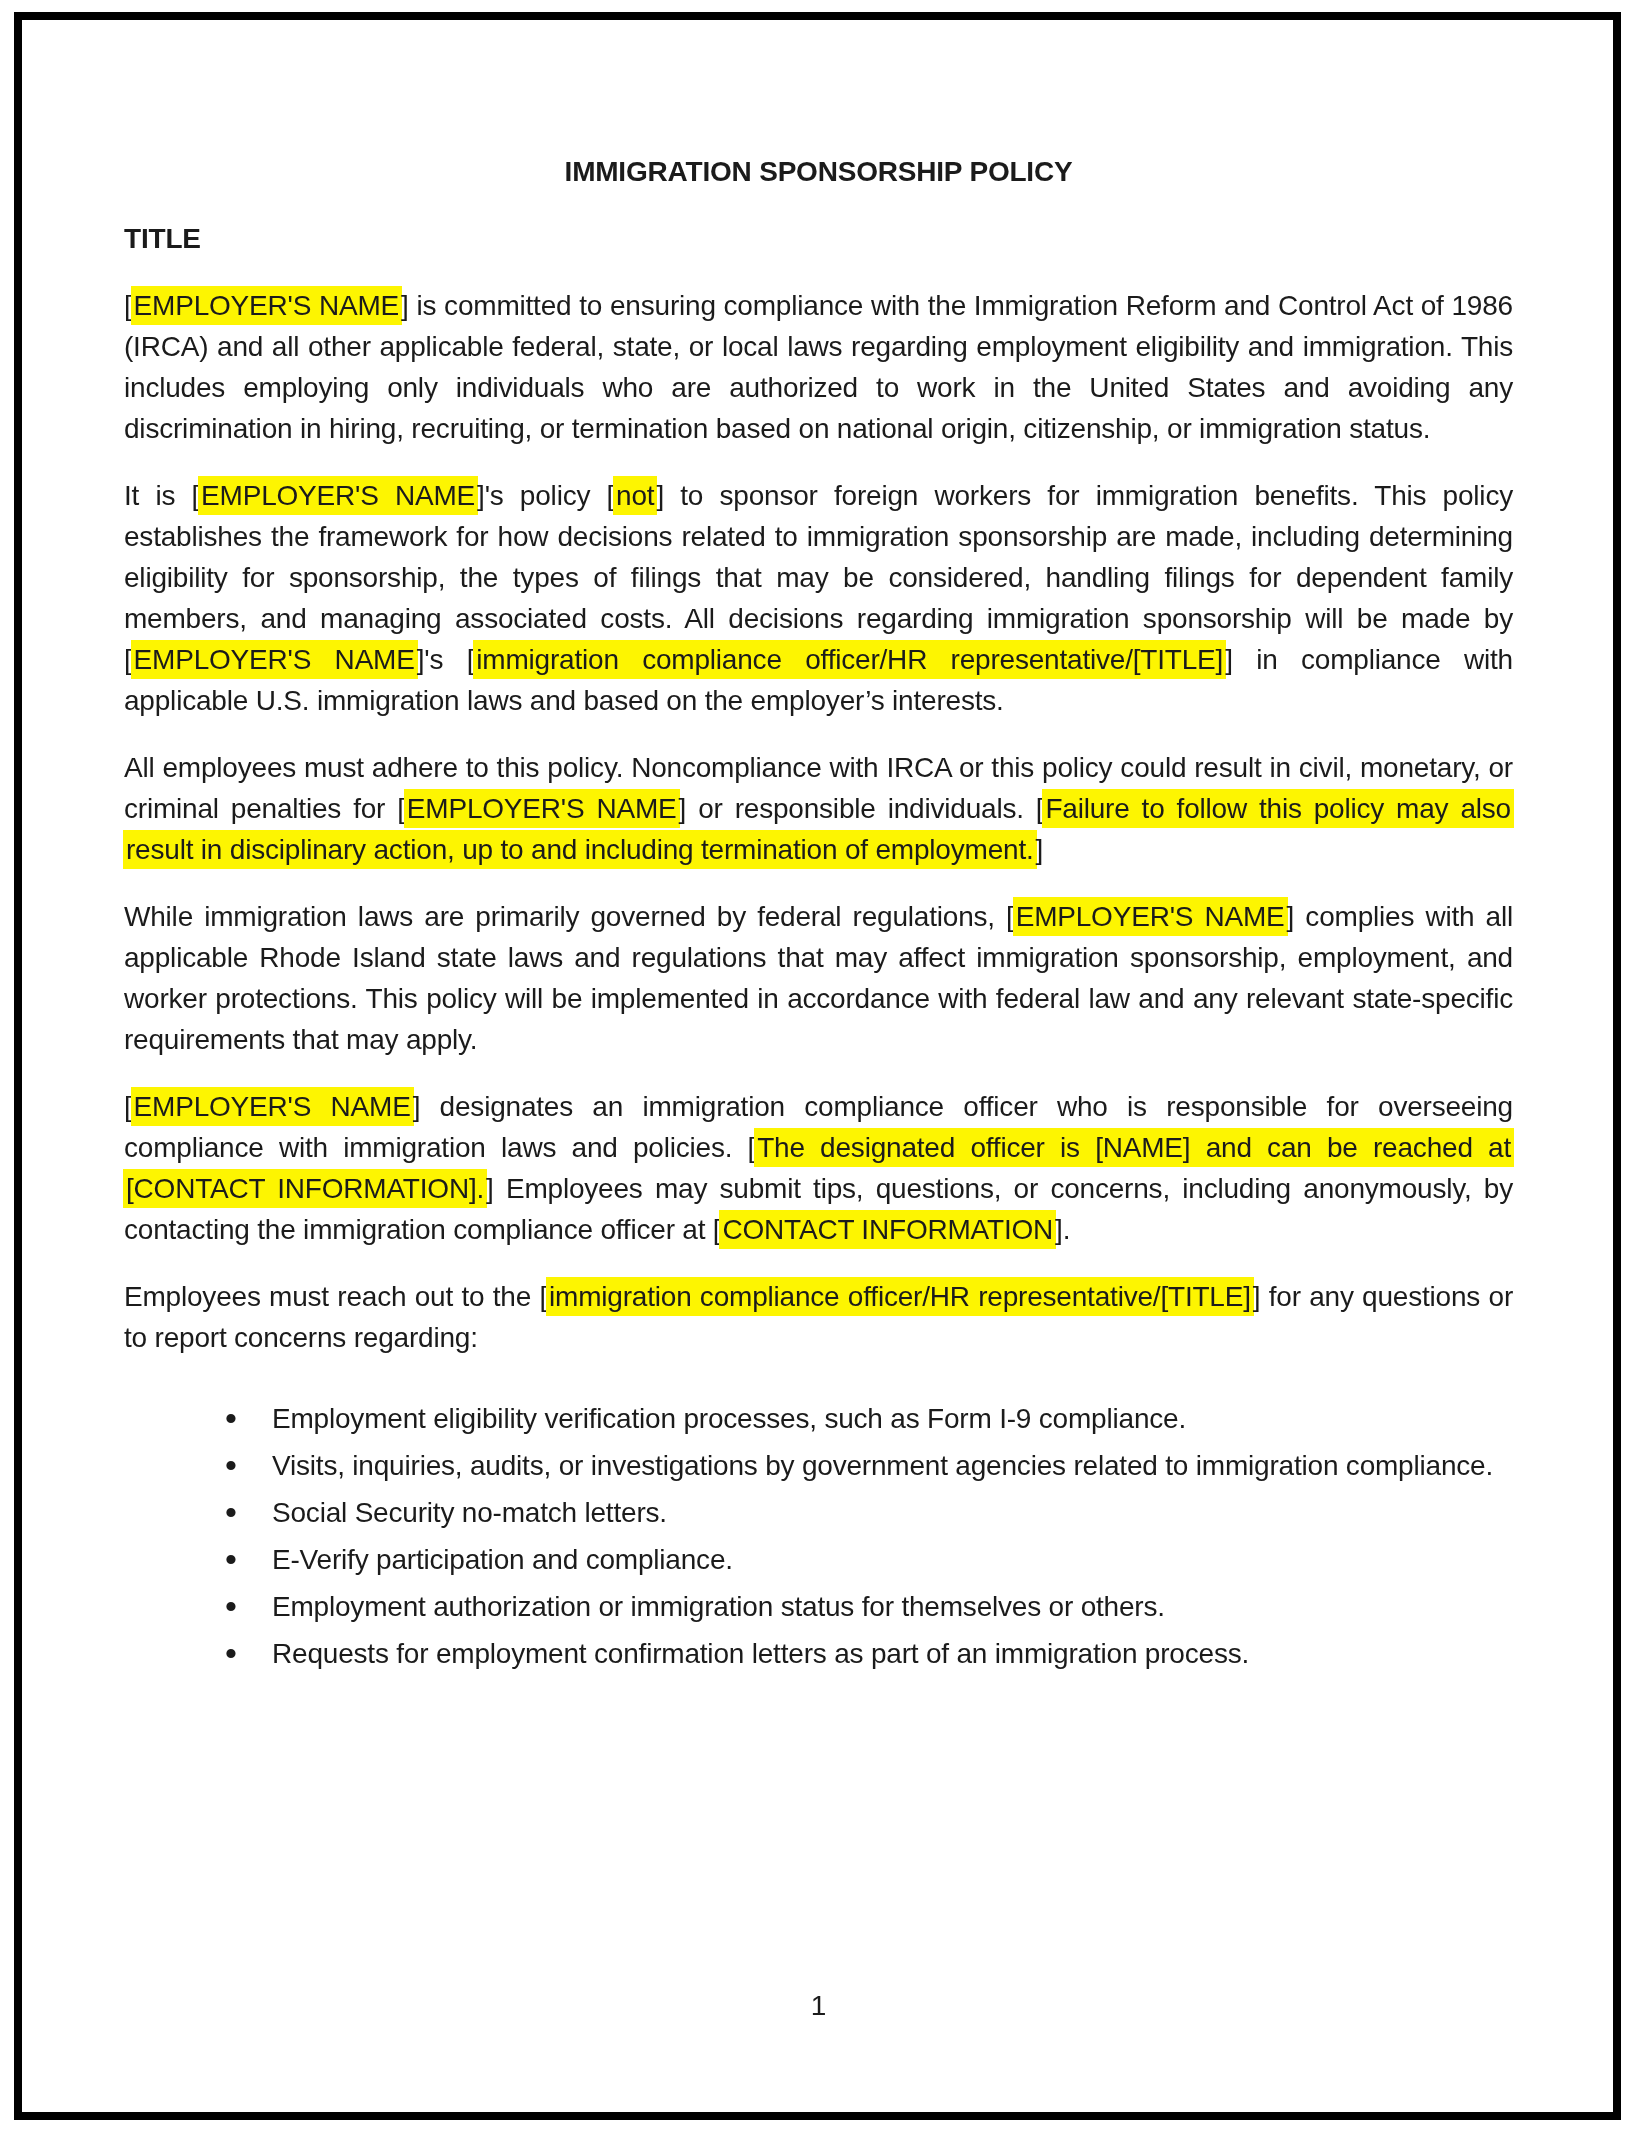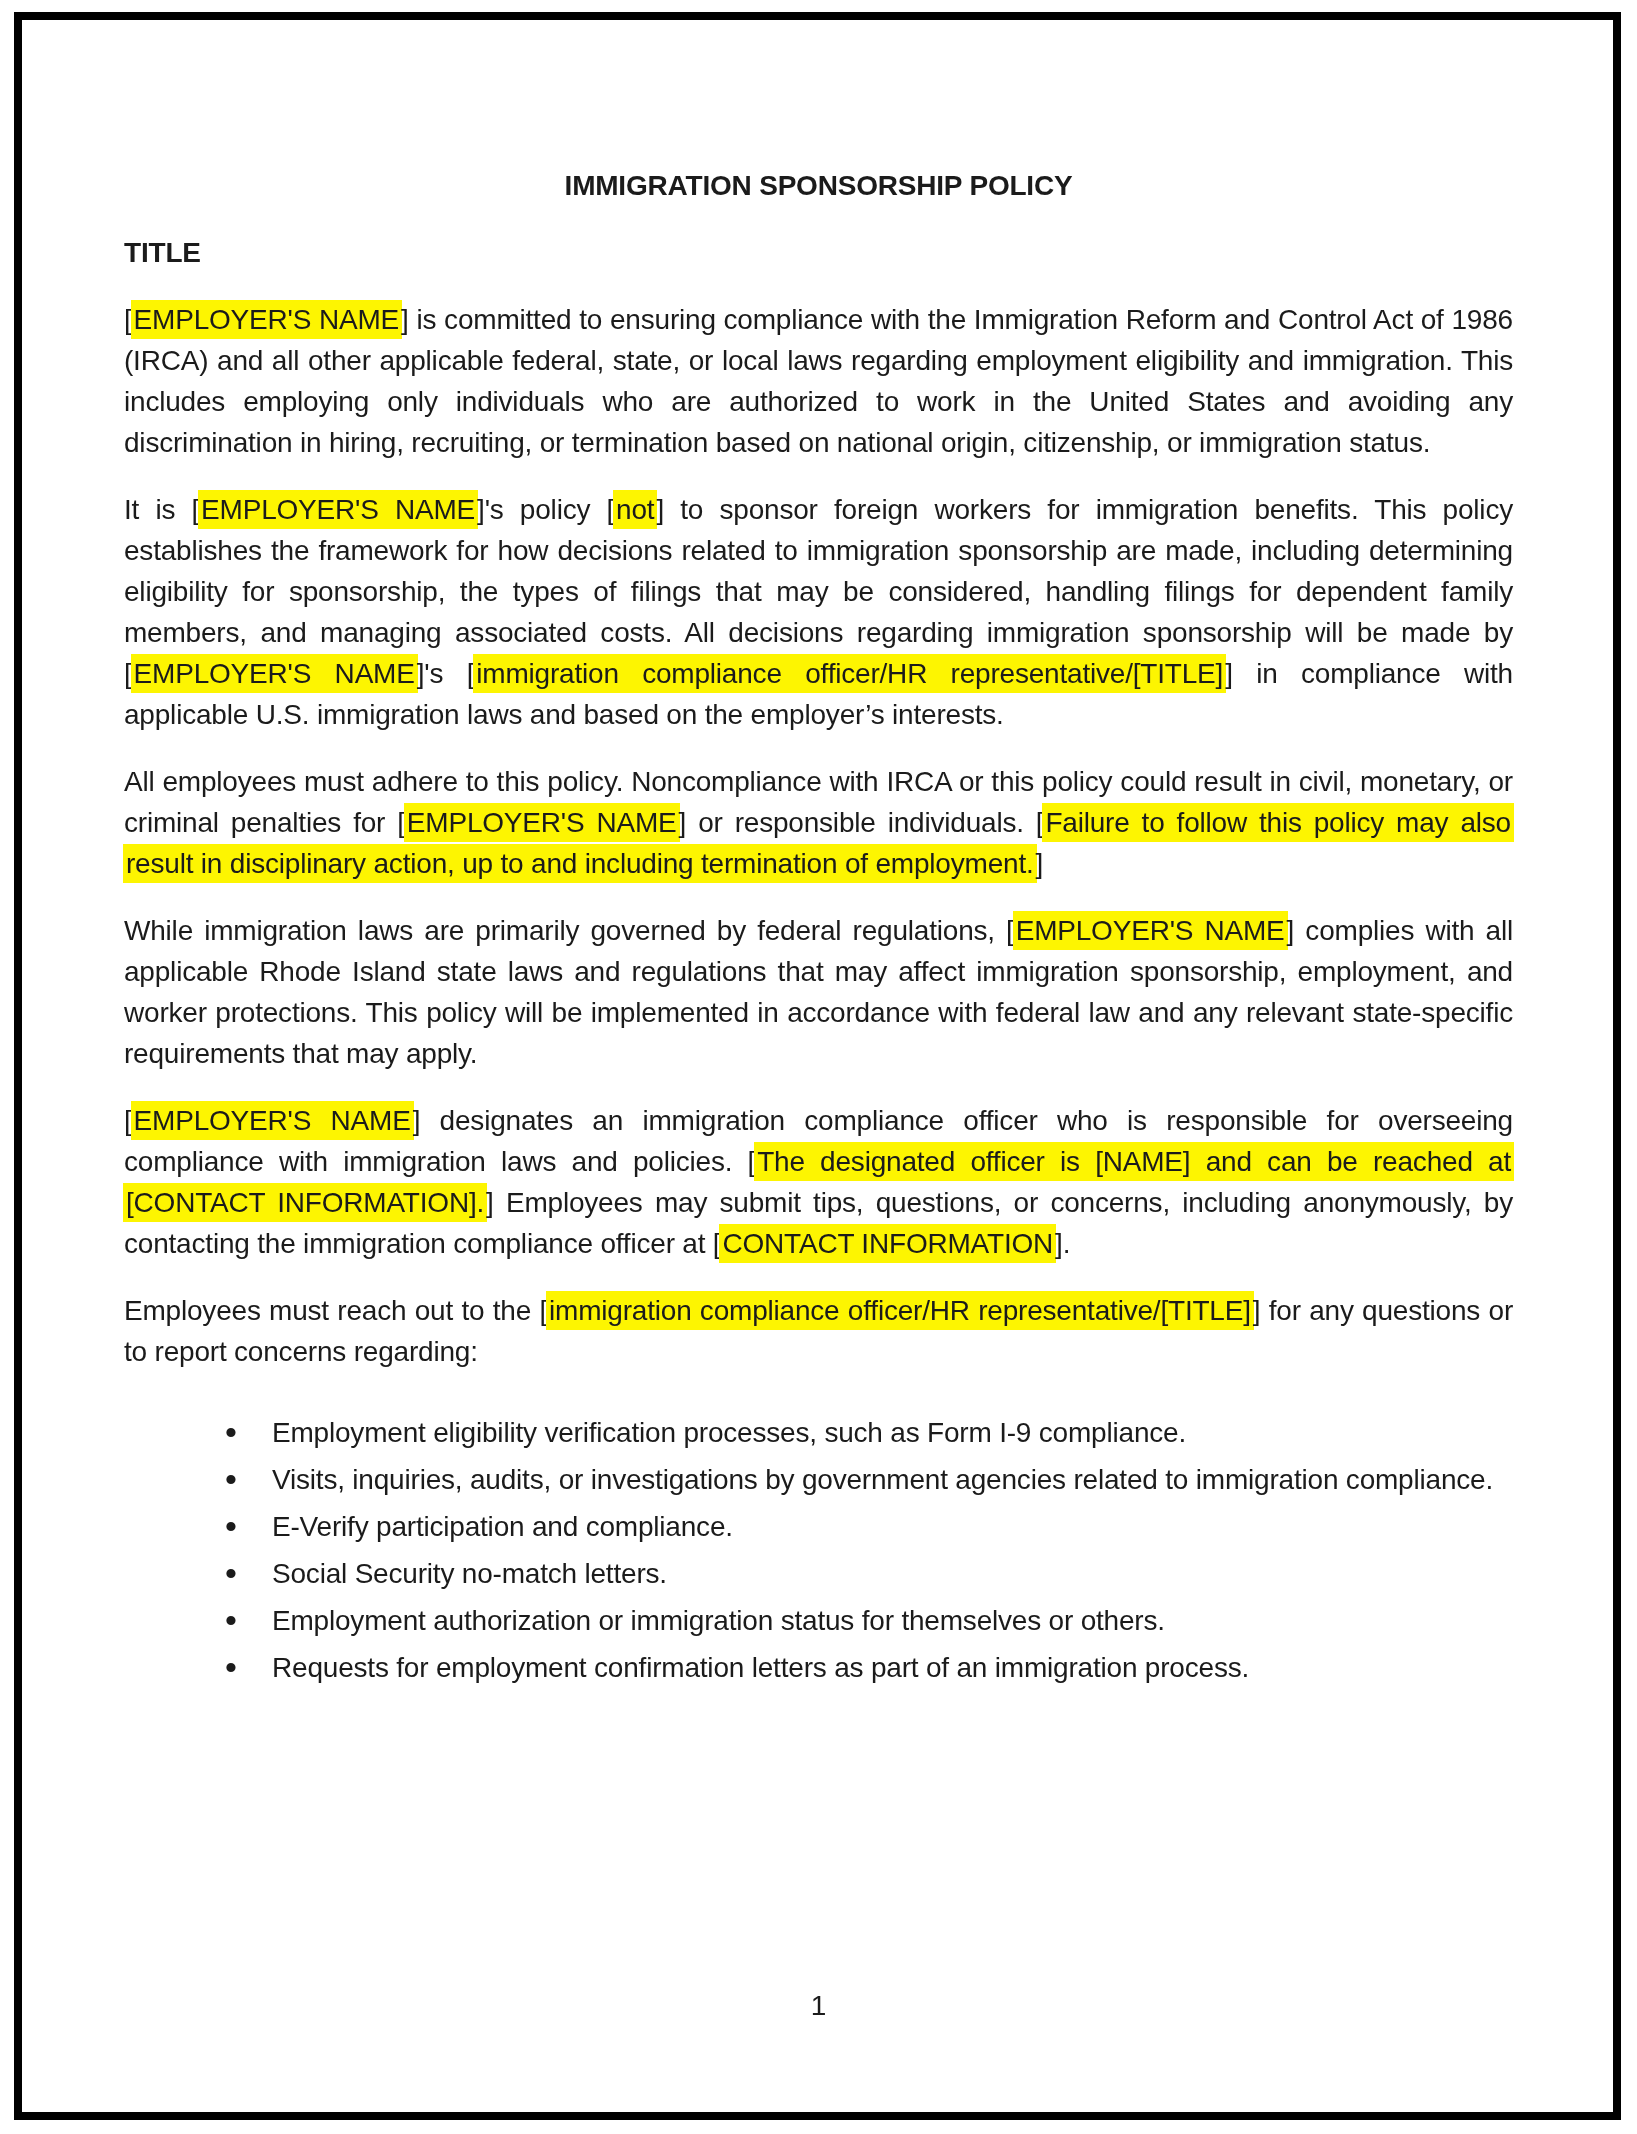--- a/index.html
+++ b/index.html
@@ -21,21 +21,21 @@
     left: 14px;
     top: 12px;
     right: 16px;
     bottom: 14px;
     border: 8px solid #000000;
     pointer-events: none;
   }
   .content {
     position: absolute;
     left: 124px;
-    top: 165px;
+    top: 151px;
     width: 1389px;
     font-size: 28px;
     line-height: 41px;
     letter-spacing: -0.2px;
   }
   .doc-title {
     text-align: center;
     font-weight: 700;
     margin: 0 0 26px 0;
     font-size: 28px;
@@ -100,22 +100,22 @@
         <h2>TITLE</h2>
         <p><span>[</span><span class="hl">EMPLOYER'S NAME</span><span>] is committed to ensuring compliance with the Immigration Reform and Control Act of 1986 (IRCA) and all other applicable federal, state, or local laws regarding employment eligibility and immigration. This includes employing only individuals who are authorized to work in the United States and avoiding any discrimination in hiring, recruiting, or termination based on national origin, citizenship, or immigration status.</span></p>
         <p><span>It is [</span><span class="hl">EMPLOYER'S NAME</span><span>]'s policy [</span><span class="hl">not</span><span>] to sponsor foreign workers for immigration benefits. This policy establishes the framework for how decisions related to immigration sponsorship are made, including determining eligibility for sponsorship, the types of filings that may be considered, handling filings for dependent family members, and managing associated costs. All decisions regarding immigration sponsorship will be made by [</span><span class="hl">EMPLOYER'S NAME</span><span>]'s [</span><span class="hl">immigration compliance officer/HR representative/[TITLE]</span><span>] in compliance with applicable U.S. immigration laws and based on the employer’s interests.</span></p>
         <p><span>All employees must adhere to this policy. Noncompliance with IRCA or this policy could result in civil, monetary, or criminal penalties for [</span><span class="hl">EMPLOYER'S NAME</span><span>] or responsible individuals. [</span><span class="hl">Failure to follow this policy may also result in disciplinary action, up to and including termination of employment.</span><span>]</span></p>
         <p><span>While immigration laws are primarily governed by federal regulations, [</span><span class="hl">EMPLOYER'S NAME</span><span>] complies with all applicable Rhode Island state laws and regulations that may affect immigration sponsorship, employment, and worker protections. This policy will be implemented in accordance with federal law and any relevant state-specific requirements that may apply.</span></p>
         <p><span>[</span><span class="hl">EMPLOYER'S NAME</span><span>] designates an immigration compliance officer who is responsible for overseeing compliance with immigration laws and policies. [</span><span class="hl">The designated officer is [NAME] and can be reached at [CONTACT INFORMATION].</span><span>] Employees may submit tips, questions, or concerns, including anonymously, by contacting the immigration compliance officer at [</span><span class="hl">CONTACT INFORMATION</span><span>].</span></p>
         <p><span>Employees must reach out to the [</span><span class="hl">immigration compliance officer/HR representative/[TITLE]</span><span>] for any questions or to report concerns regarding:</span></p>
         <ul>
           <li><span>Employment eligibility verification processes, such as Form I-9 compliance.</span></li>
           <li><span>Visits, inquiries, audits, or investigations by government agencies related to immigration compliance.</span></li>
+          <li><span>Social Security no-match letters.</span></li>
           <li><span>E-Verify participation and compliance.</span></li>
-          <li><span>Social Security no-match letters.</span></li>
           <li><span>Employment authorization or immigration status for themselves or others.</span></li>
           <li><span>Requests for employment confirmation letters as part of an immigration process.</span></li>
         </ul>
       </div>
   </div>
 
   <div class="page-number">1</div>
 </div>
 
 </body></html>

